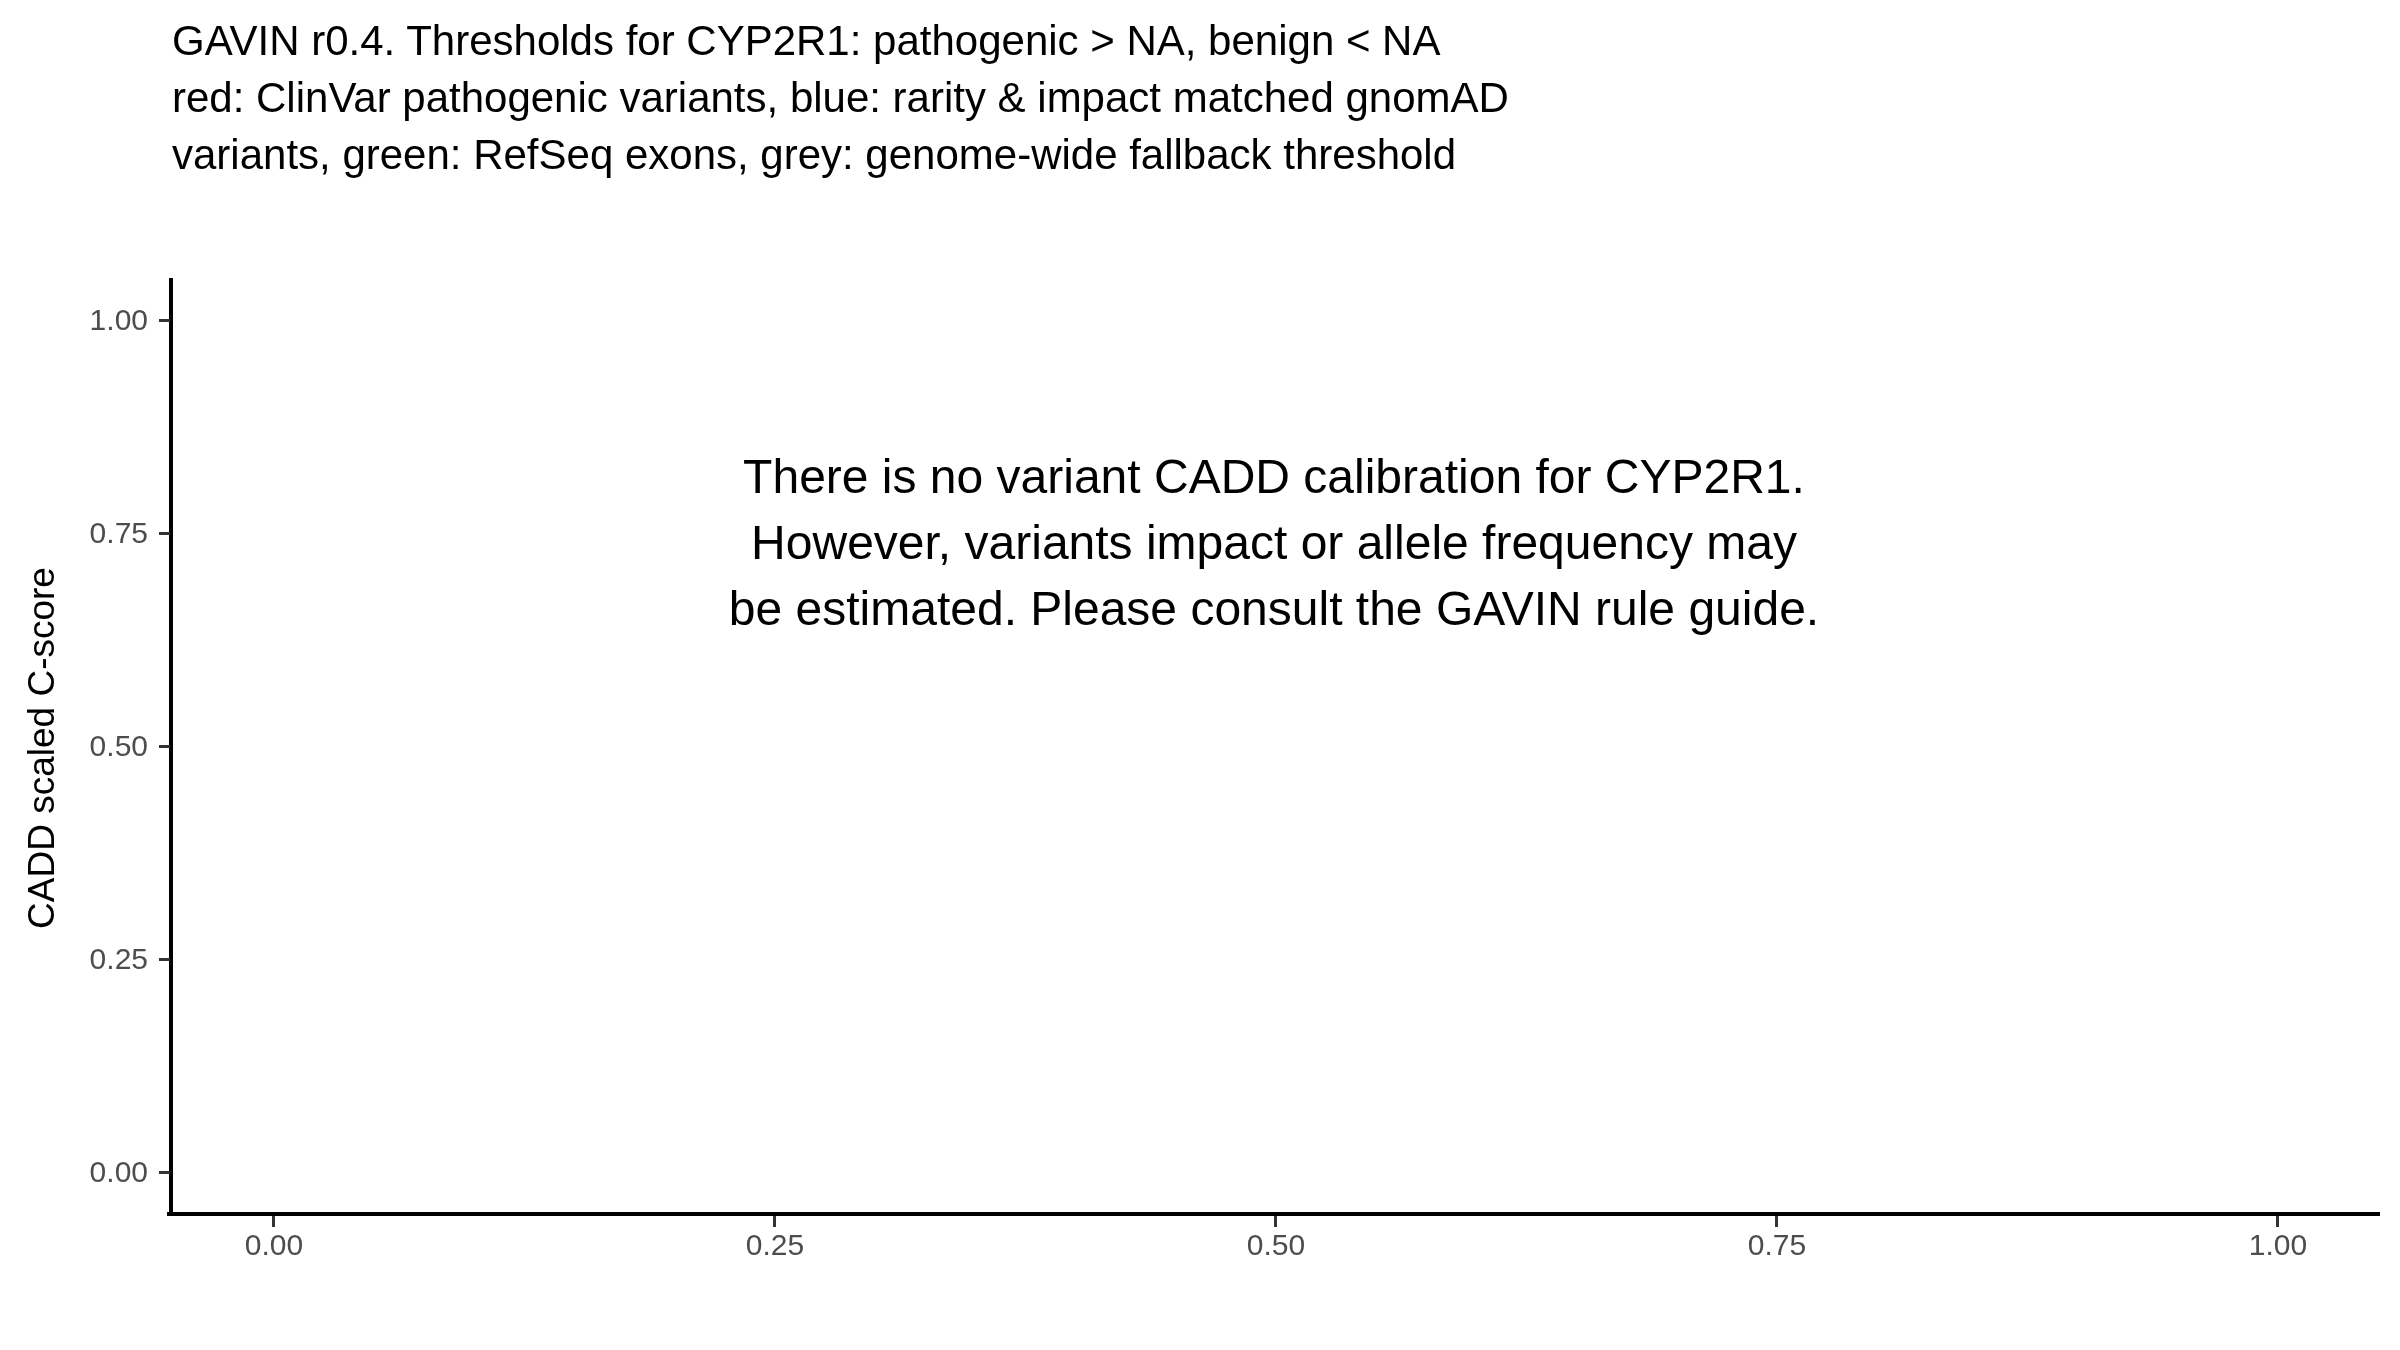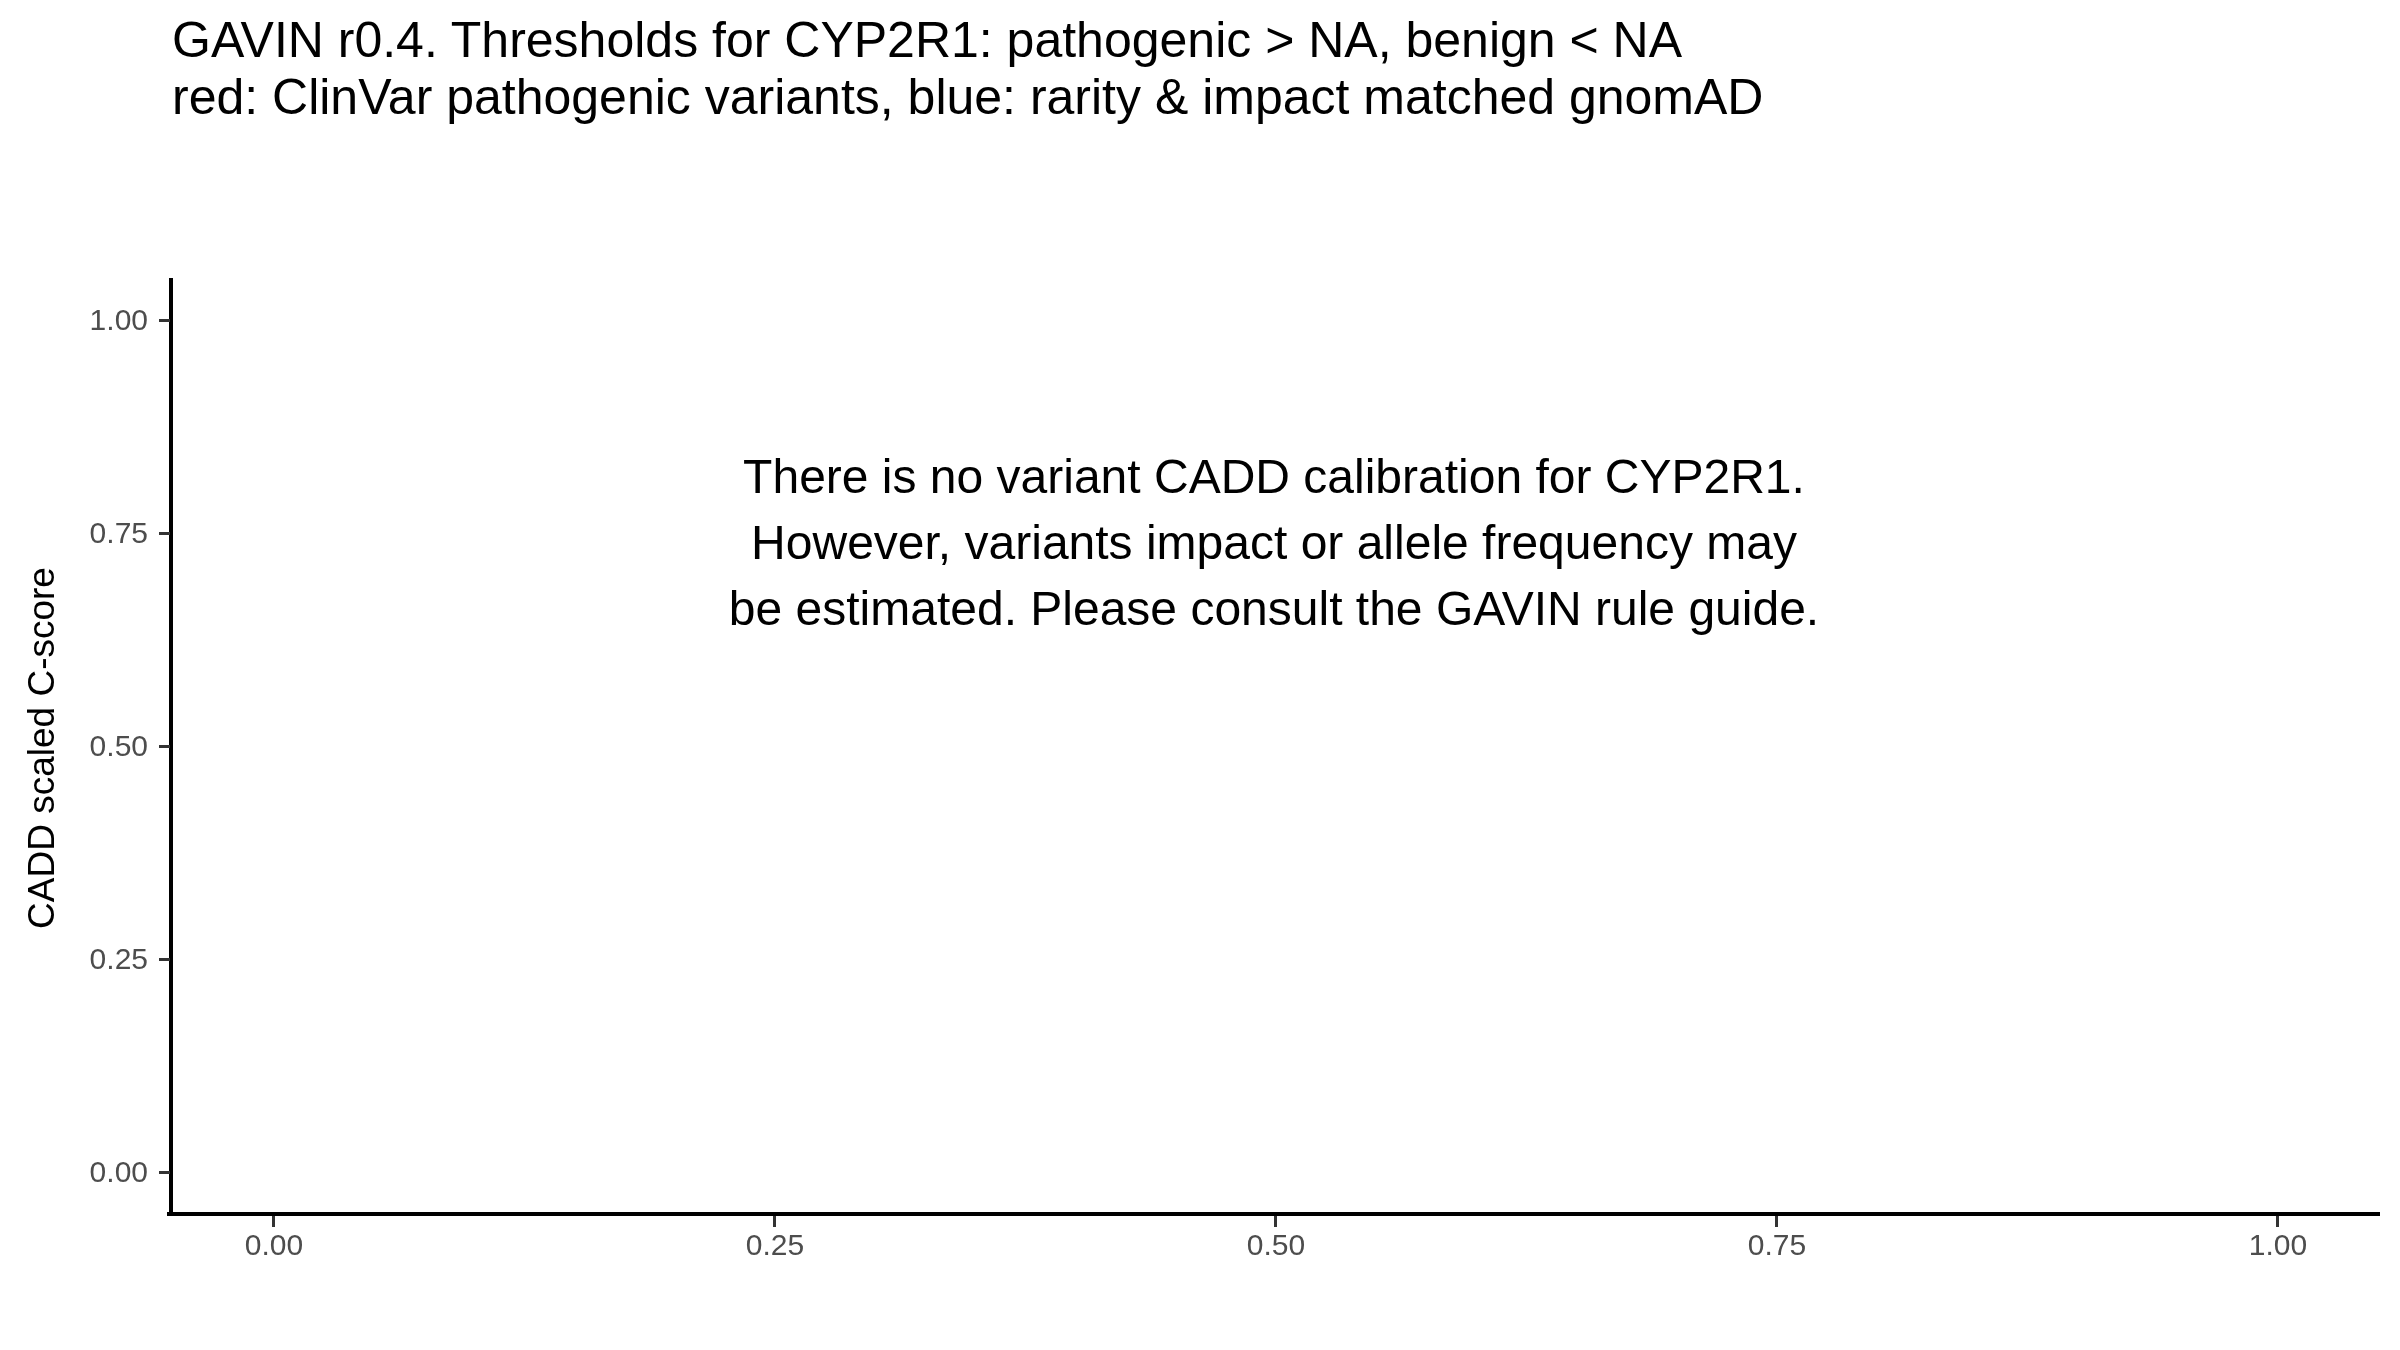--- a/index.html
+++ b/index.html
@@ -10,21 +10,21 @@
     background: #ffffff;
     font-family: "Liberation Sans", sans-serif;
     overflow: hidden;
   }
 
   
   .chart-title {
     position: absolute;
     left: 172px;
     top: 12px;
-    font-size: 50px;
+    font-size: 42px;
     line-height: 57px;
     color: #000000;
     white-space: nowrap;
   }
 
   
   .plot-panel {
     position: absolute;
     left: 170px;
     top: 278px;
@@ -118,20 +118,21 @@
   }
 </style>
 </head>
 <body>
 
 <div class="figure">
 
   <div class="chart-title">
     <div>GAVIN r0.4. Thresholds for CYP2R1: pathogenic &gt; NA, benign &lt; NA</div>
     <div>red: ClinVar pathogenic variants, blue: rarity &amp; impact matched gnomAD</div>
+    <div>variants, green: RefSeq exons, grey: genome-wide fallback threshold</div>
   </div>
 
   <div class="plot-panel"></div>
   <div class="y-axis-line"></div>
   <div class="x-axis-line"></div>
 
   <div class="y-tick" style="top: 319px;"></div>
   <div class="y-tick" style="top: 532px;"></div>
   <div class="y-tick" style="top: 745px;"></div>
   <div class="y-tick" style="top: 958px;"></div>

